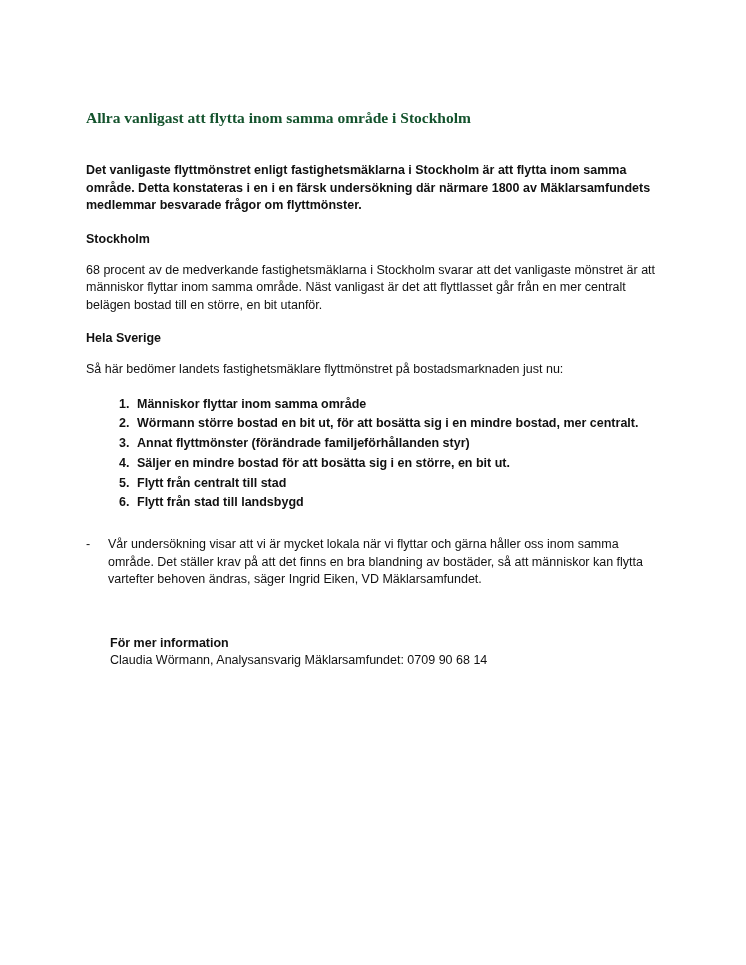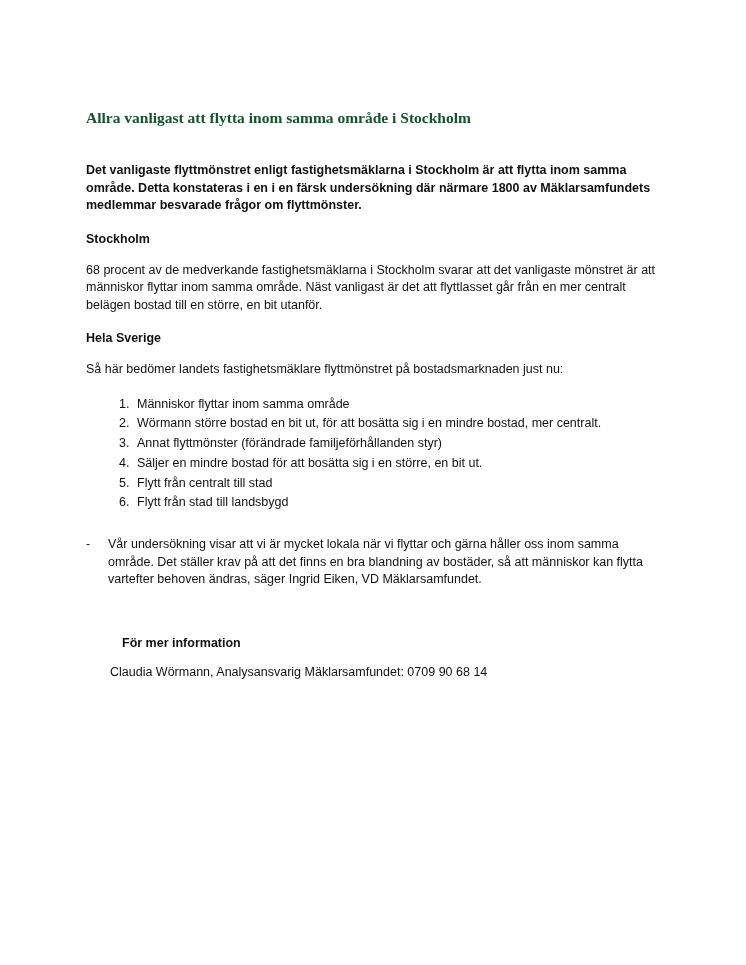--- a/index.html
+++ b/index.html
@@ -40,20 +40,21 @@
   .section-heading {
     font-size: 12.5px;
     font-weight: bold;
     margin: 5px 0 16px 0;
   }
   ol.flytt-list {
     margin: 0 0 24px 0;
     padding-left: 47px;
     font-size: 12.5px;
     line-height: 1.42;
+    font-weight: bold;
   }
   ol.flytt-list li {
     padding-left: 4px;
     margin: 0 0 2px 0;
   }
   .quote-row {
     display: flex;
     font-size: 12.5px;
     line-height: 1.4;
     margin: 8px 0 17px 0;
@@ -65,21 +66,21 @@
   .quote-text {
     flex: 1;
   }
   .contact-block {
     margin-top: 46px;
     padding-left: 24px;
   }
   .contact-heading {
     font-size: 12.5px;
     font-weight: bold;
-    margin: 12px;
+    margin: 0;
     line-height: 1.4;
   }
   .contact-line {
     font-size: 12.5px;
     margin: 0;
     line-height: 1.4;
   }
 </style>
 </head>
 <body>

